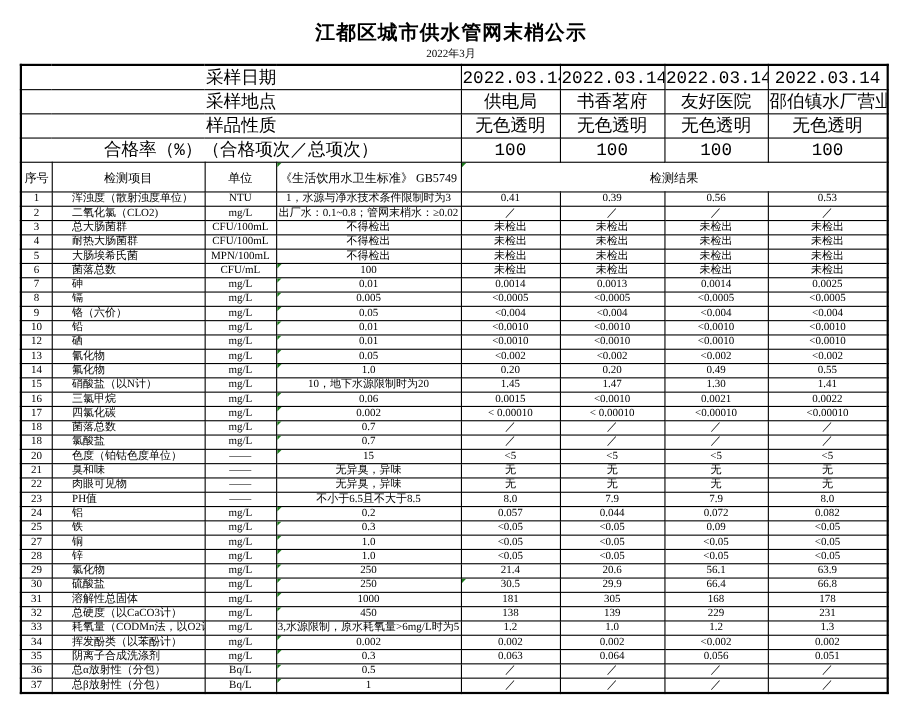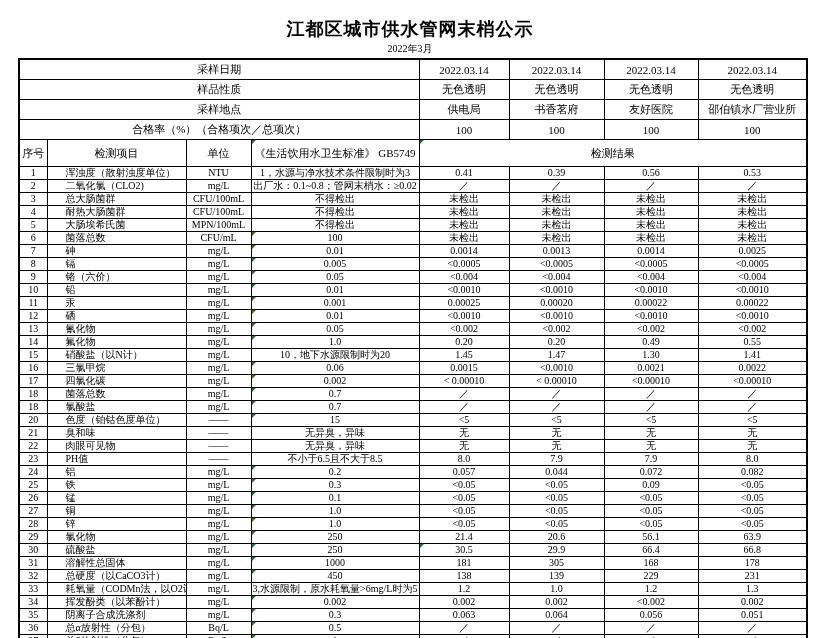--- a/index.html
+++ b/index.html
@@ -7,21 +7,21 @@
   .page{position:relative;width:820px;height:638px;overflow:hidden;}
   .title{text-align:center;font-size:18px;font-weight:bold;padding-top:17px;letter-spacing:1px;
          font-family:"Liberation Sans","DejaVu Sans",sans-serif;}
   .subtitle{text-align:center;font-size:10px;margin-top:1px;margin-bottom:2px;}
   table{border-collapse:collapse;table-layout:fixed;width:788px;margin-left:18px;
         border:2px solid #000;}
   col.c0{width:28px}col.c1{width:139px}col.c2{width:65px}col.c3{width:168px}
   col.c4{width:90px}col.c5{width:95px}col.c6{width:94px}col.c7{width:109px}
   td{border:1px solid #000;text-align:center;vertical-align:middle;padding:0 1px;
      overflow:hidden;white-space:nowrap;position:relative;}
-  tr.info-row td{height:19px;font-size:11px;}
+  tr.info-row td{height:19px;font-size:16px;font-family:Liberation Mono, monospace;}
   tr.head-row td{height:26px;font-size:11px;}
   tr.data-row td{height:12px;font-size:10px;line-height:12px;}
   td.c-item{text-align:left;padding-left:18px;}
   td.m::before{content:"";position:absolute;top:0;left:0;width:0;height:0;
                border-top:4px solid #1e7b1e;border-right:4px solid transparent;}
 </style>
 </head>
 <body>
 
 <div class="page">
@@ -41,32 +41,32 @@
     </colgroup>
     <tbody id="info-body">
         <tr class="info-row">
           <td colspan="4">采样日期</td>
           <td>2022.03.14</td>
           <td>2022.03.14</td>
           <td>2022.03.14</td>
           <td>2022.03.14</td>
         </tr>
         <tr class="info-row">
+          <td colspan="4">采样地点</td>
+          <td>供电局</td>
+          <td>书香茗府</td>
+          <td>友好医院</td>
+          <td>邵伯镇水厂营业所</td>
+        </tr>
+        <tr class="info-row">
           <td colspan="4">样品性质</td>
           <td>无色透明</td>
           <td>无色透明</td>
           <td>无色透明</td>
           <td>无色透明</td>
-        </tr>
-        <tr class="info-row">
-          <td colspan="4">采样地点</td>
-          <td>供电局</td>
-          <td>书香茗府</td>
-          <td>友好医院</td>
-          <td>邵伯镇水厂营业所</td>
         </tr>
         <tr class="info-row">
           <td colspan="4">合格率（%）（合格项次／总项次）</td>
           <td>100</td>
           <td>100</td>
           <td>100</td>
           <td>100</td>
         </tr>
       </tbody>
     <tbody>
@@ -173,30 +173,20 @@
           <td>10</td>
           <td class="c-item">铅</td>
           <td>mg/L</td>
           <td class="m">0.01</td>
           <td>&lt;0.0010</td>
           <td>&lt;0.0010</td>
           <td>&lt;0.0010</td>
           <td>&lt;0.0010</td>
         </tr>
         <tr class="data-row">
-          <td>11</td>
-          <td class="c-item">汞</td>
-          <td>mg/L</td>
-          <td class="m">0.001</td>
-          <td>0.00025</td>
-          <td>0.00020</td>
-          <td>0.00022</td>
-          <td>0.00022</td>
-        </tr>
-        <tr class="data-row">
           <td>12</td>
           <td class="c-item">硒</td>
           <td>mg/L</td>
           <td class="m">0.01</td>
           <td>&lt;0.0010</td>
           <td>&lt;0.0010</td>
           <td>&lt;0.0010</td>
           <td>&lt;0.0010</td>
         </tr>
         <tr class="data-row">
@@ -323,30 +313,20 @@
           <td>25</td>
           <td class="c-item">铁</td>
           <td>mg/L</td>
           <td class="m">0.3</td>
           <td>&lt;0.05</td>
           <td>&lt;0.05</td>
           <td>0.09</td>
           <td>&lt;0.05</td>
         </tr>
         <tr class="data-row">
-          <td>26</td>
-          <td class="c-item">锰</td>
-          <td>mg/L</td>
-          <td class="m">0.1</td>
-          <td>&lt;0.05</td>
-          <td>&lt;0.05</td>
-          <td>&lt;0.05</td>
-          <td>&lt;0.05</td>
-        </tr>
-        <tr class="data-row">
           <td>27</td>
           <td class="c-item">铜</td>
           <td>mg/L</td>
           <td class="m">1.0</td>
           <td>&lt;0.05</td>
           <td>&lt;0.05</td>
           <td>&lt;0.05</td>
           <td>&lt;0.05</td>
         </tr>
         <tr class="data-row">

